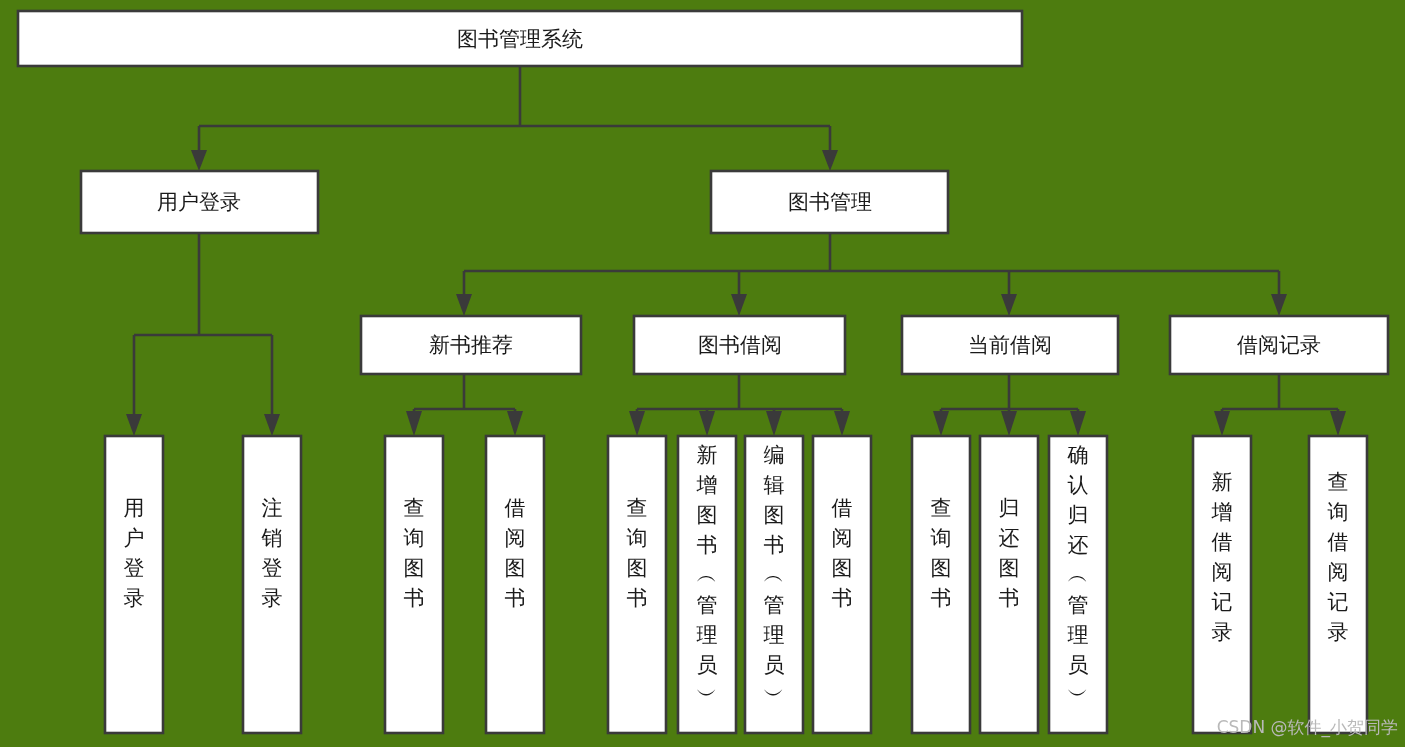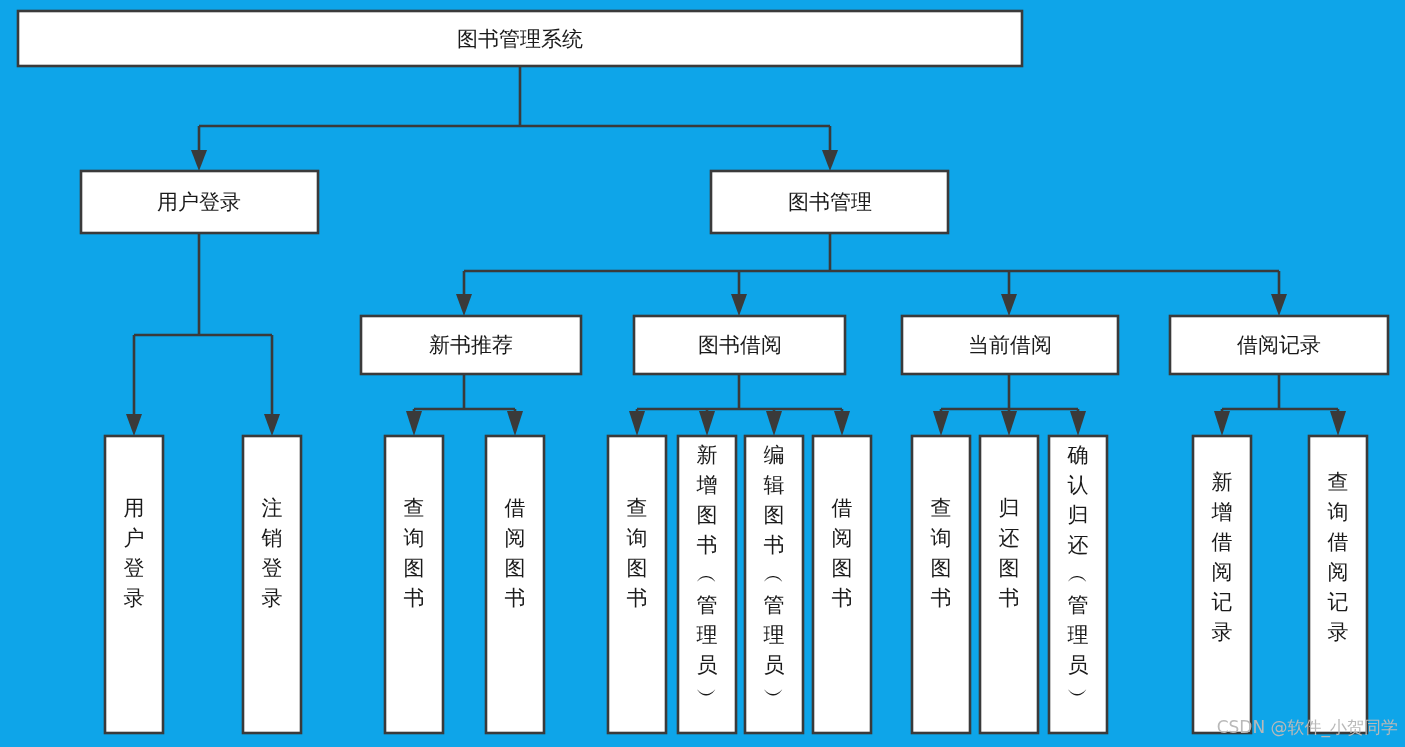--- a/index.html
+++ b/index.html
@@ -8,21 +8,21 @@
     padding: 0;
     background: #ffffff;
   }
   body {
     font-family: "DejaVu Sans", "Liberation Sans", sans-serif;
   }
   #diagram-root {
     position: relative;
     width: 1405px;
     height: 747px;
-    background: #0ea5e9;
+    background: #4d7c0f;
     overflow: hidden;
   }
   svg#diagram-canvas {
     position: absolute;
     left: 0;
     top: 0;
     width: 1405px;
     height: 747px;
     display: block;
   }

